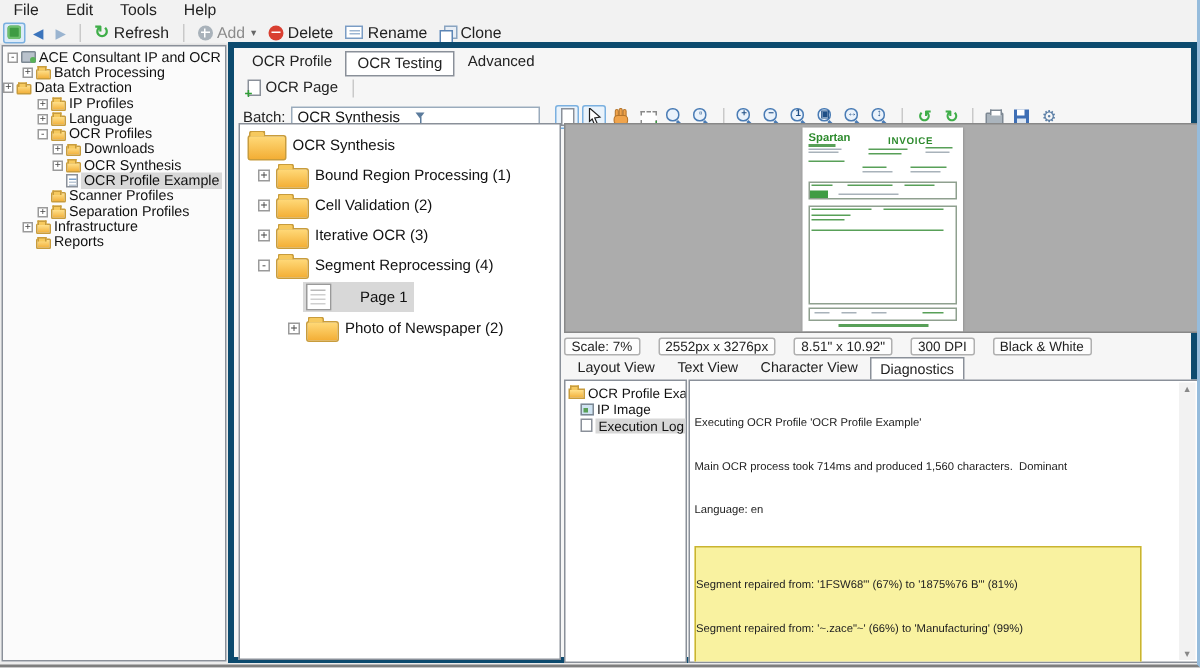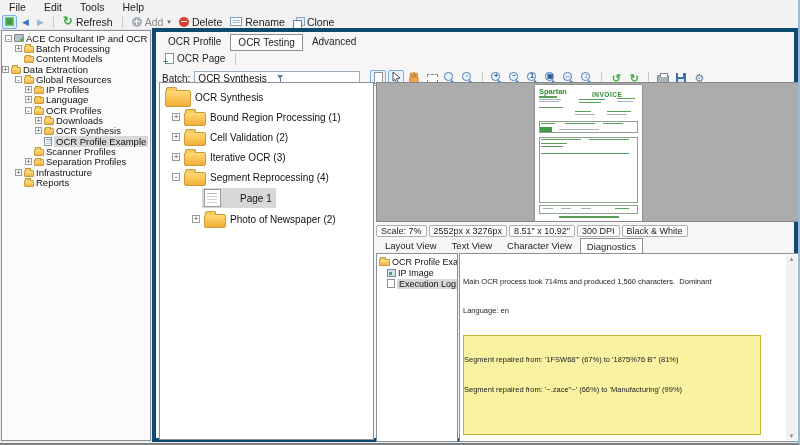--- a/index.html
+++ b/index.html
@@ -91,21 +91,21 @@
   
   .preview{left:220px;top:50px;width:423px;height:140px;background:#acacac;border:1px solid #888;overflow:hidden;}
   .doc{position:absolute;left:158px;top:2px;width:107px;height:136px;background:#fff;box-shadow:0 0 2px rgba(0,0,0,.4);}
   .doc .brand{position:absolute;left:4px;top:2px;font-size:7.5px;font-weight:bold;color:#2e8b2e;}
   .doc .title{position:absolute;left:57px;top:6px;font-size:6.5px;font-weight:bold;color:#2e8b2e;letter-spacing:.5px;}
   .gb{position:absolute;height:1.5px;background:#58a058;}
   .yb{position:absolute;height:1.5px;background:#a8b2ba;}
   .tbl{position:absolute;border:1px solid #8fa08f;}
   .gcell{position:absolute;background:#3f9c44;}
 
-  .scalebar{left:220px;top:192px;width:423px;height:14px;display:flex;align-items:center;gap:2px;font-size:9px;color:#222;}
+  .scalebar{left:220px;top:192px;width:423px;height:14px;display:flex;align-items:center;gap:12px;font-size:9px;color:#222;}
   .seg{border:1px solid #b0b0b0;background:#fdfdfd;border-radius:2px;padding:0.5px 4px;height:12px;display:flex;align-items:center;}
   .viewtabs{left:220px;top:206px;width:423px;height:15px;display:flex;align-items:flex-end;gap:1px;font-size:9.5px;padding-left:2px;}
   .vtab{padding:1.5px 6px;color:#222;border:1px solid transparent;}
   .vtab.active{background:#fff;border:1px solid #8a9099;margin-bottom:-1px;}
 
   
   .diag-tree{left:220px;top:221px;width:82px;height:189px;background:#fff;border:1px solid #8a9099;padding:2px 0 0 2px;font-size:9px;overflow:hidden;}
   .drow{display:flex;align-items:center;height:11px;gap:2px;white-space:nowrap;color:#111;}
   .dfold{flex:0 0 11px;width:11px;height:7px;background:linear-gradient(#ffe08a,#f2b23e);border:1px solid #c89c3c;position:relative;margin-top:2px;}
   .dfold::before{content:'';position:absolute;left:0;top:-2.6px;width:4px;height:2px;background:#f6c95e;border:1px solid #c89c3c;border-bottom:none;}
@@ -175,33 +175,24 @@
     <div class="trow" style="padding-left:3px">
       <span class="exp">-</span>
       <span class="ic-server"></span>
       <span>ACE Consultant IP and OCR</span>
     </div>
     <div class="trow" style="padding-left:13px">
       <span class="exp">+</span>
       <span class="fold"></span>
       <span>Batch Processing</span>
     </div>
-    <div class="trow" style="padding-left:22px">
-      <span class="fold"></span>
-      <span>Content Models</span>
-    </div>
     <div class="trow" style="">
       <span class="exp">+</span>
       <span class="fold"></span>
       <span>Data Extraction</span>
-    </div>
-    <div class="trow" style="padding-left:13px">
-      <span class="exp">-</span>
-      <span class="fold"></span>
-      <span>Global Resources</span>
     </div>
     <div class="trow" style="padding-left:23px">
       <span class="exp">+</span>
       <span class="fold"></span>
       <span>IP Profiles</span>
     </div>
     <div class="trow" style="padding-left:23px">
       <span class="exp">+</span>
       <span class="fold"></span>
       <span>Language</span>
@@ -448,20 +439,21 @@
         <span>IP Image</span>
       </div>
       <div class="drow" style="padding-left:8px">
         <span class="ic-log"></span>
         <span class="sel">Execution Log</span>
       </div>
     </div>
 
     <div class="r diag-log">
       <div class="logpad">
+        <div class="logline">Executing OCR Profile 'OCR Profile Example'</div>
         <div class="logline">Main OCR process took 714ms and produced 1,560 characters.  Dominant</div>
         <div class="logline">Language: en</div>
         <div class="hl">
           <div class="logline">Segment repaired from: '1FSW68"' (67%) to '1875%76 B"' (81%)</div>
           <div class="logline">Segment repaired from: '~.zace"~' (66%) to 'Manufacturing' (99%)</div>
           
           
         </div>
         
         

